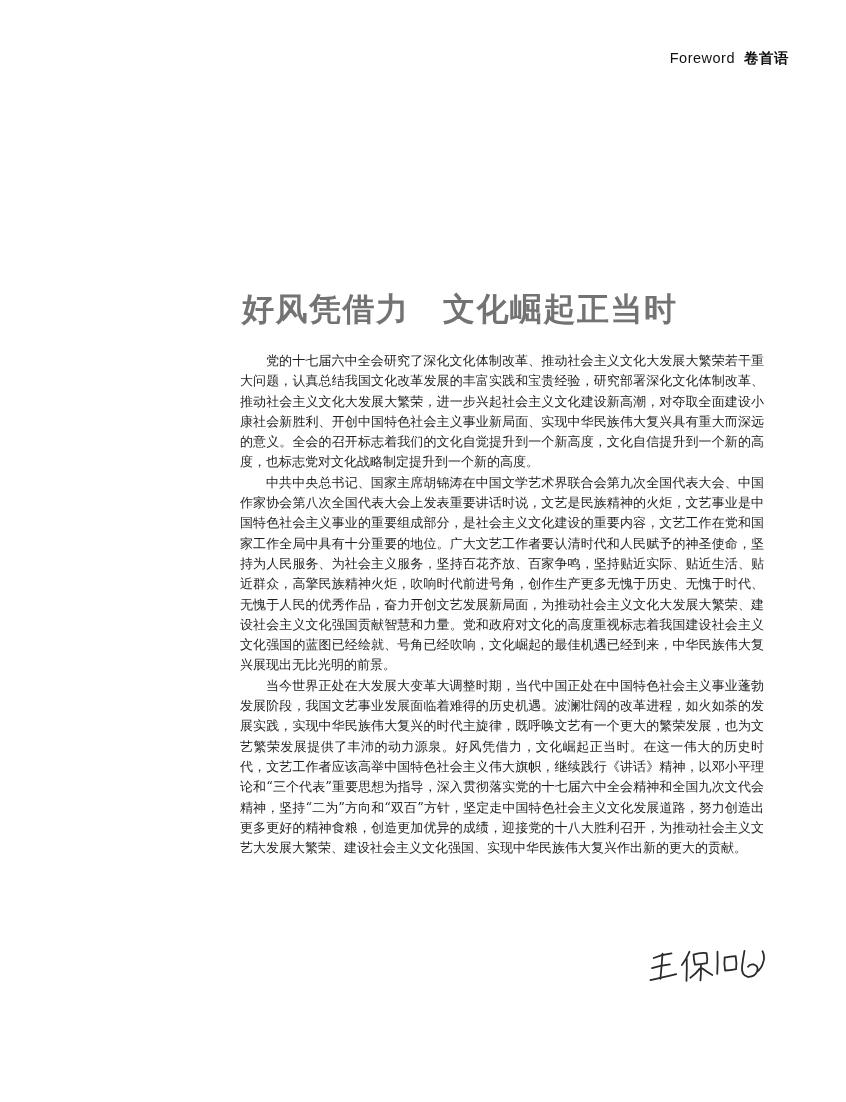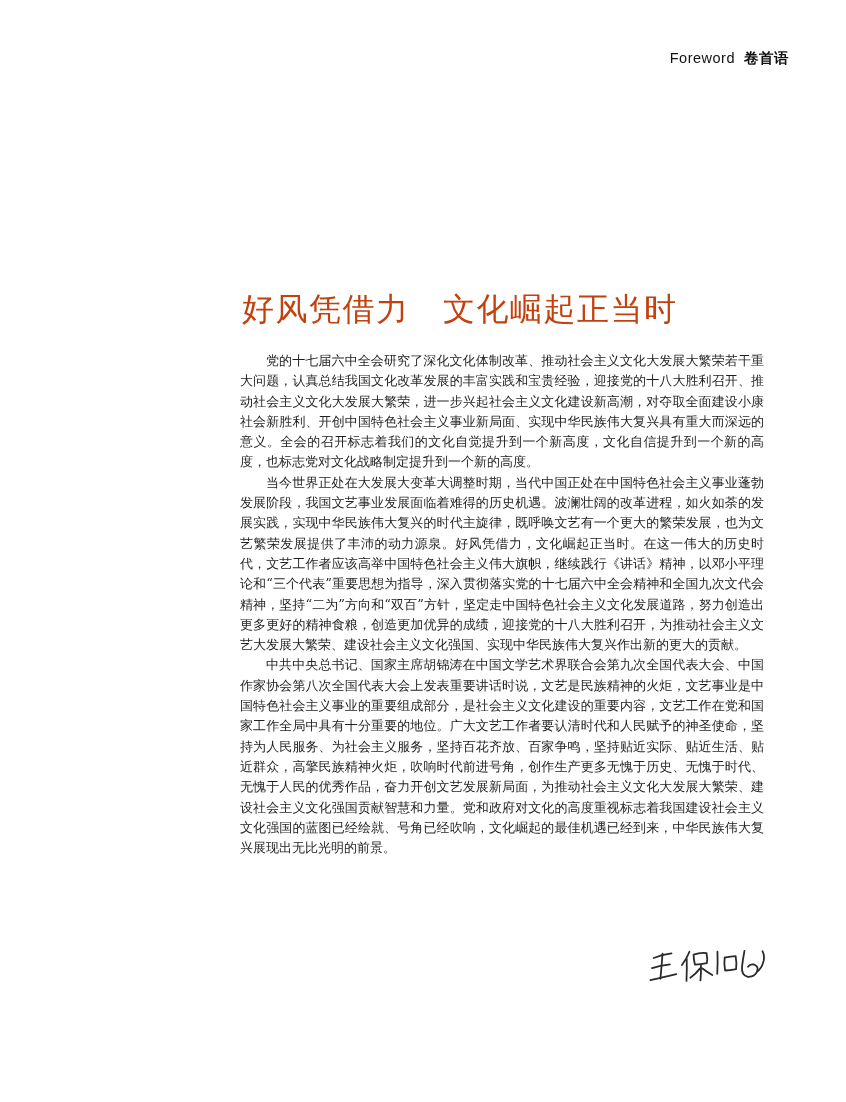--- a/index.html
+++ b/index.html
@@ -28,23 +28,23 @@
   }
   .page-header .en { font-weight: 500; }
   .page-header .zh { font-weight: 700; margin-left: 9px; }
   .article-title {
     position: absolute;
     left: 242px;
     top: 288px;
     margin: 0;
     font-family: "DejaVu Serif", "Liberation Serif", serif;
     font-size: 32px;
-    font-weight: 400;
+    font-weight: 700;
     letter-spacing: 1.5px;
-    color: #c2410c;
+    color: #737373;
     white-space: nowrap;
   }
   .article-body {
     position: absolute;
     left: 240px;
     top: 351px;
     width: 524px;
     font-size: 13px;
     line-height: 20.3px;
     text-align: justify;
@@ -70,23 +70,23 @@
 
 <div class="page">
 
   <div class="page-header">
     <span class="en">Foreword</span><span class="zh">卷首语</span>
   </div>
 
   <h1 class="article-title">好风凭借力　文化崛起正当时</h1>
 
   <div class="article-body">
-    <p>党的十七届六中全会研究了深化文化体制改革、推动社会主义文化大发展大繁荣若干重大问题，认真总结我国文化改革发展的丰富实践和宝贵经验，迎接党的十八大胜利召开、推动社会主义文化大发展大繁荣，进一步兴起社会主义文化建设新高潮，对夺取全面建设小康社会新胜利、开创中国特色社会主义事业新局面、实现中华民族伟大复兴具有重大而深远的意义。全会的召开标志着我们的文化自觉提升到一个新高度，文化自信提升到一个新的高度，也标志党对文化战略制定提升到一个新的高度。</p>
+    <p>党的十七届六中全会研究了深化文化体制改革、推动社会主义文化大发展大繁荣若干重大问题，认真总结我国文化改革发展的丰富实践和宝贵经验，研究部署深化文化体制改革、推动社会主义文化大发展大繁荣，进一步兴起社会主义文化建设新高潮，对夺取全面建设小康社会新胜利、开创中国特色社会主义事业新局面、实现中华民族伟大复兴具有重大而深远的意义。全会的召开标志着我们的文化自觉提升到一个新高度，文化自信提升到一个新的高度，也标志党对文化战略制定提升到一个新的高度。</p>
+    <p>中共中央总书记、国家主席胡锦涛在中国文学艺术界联合会第九次全国代表大会、中国作家协会第八次全国代表大会上发表重要讲话时说，文艺是民族精神的火炬，文艺事业是中国特色社会主义事业的重要组成部分，是社会主义文化建设的重要内容，文艺工作在党和国家工作全局中具有十分重要的地位。广大文艺工作者要认清时代和人民赋予的神圣使命，坚持为人民服务、为社会主义服务，坚持百花齐放、百家争鸣，坚持贴近实际、贴近生活、贴近群众，高擎民族精神火炬，吹响时代前进号角，创作生产更多无愧于历史、无愧于时代、无愧于人民的优秀作品，奋力开创文艺发展新局面，为推动社会主义文化大发展大繁荣、建设社会主义文化强国贡献智慧和力量。党和政府对文化的高度重视标志着我国建设社会主义文化强国的蓝图已经绘就、号角已经吹响，文化崛起的最佳机遇已经到来，中华民族伟大复兴展现出无比光明的前景。</p>
     <p>当今世界正处在大发展大变革大调整时期，当代中国正处在中国特色社会主义事业蓬勃发展阶段，我国文艺事业发展面临着难得的历史机遇。波澜壮阔的改革进程，如火如荼的发展实践，实现中华民族伟大复兴的时代主旋律，既呼唤文艺有一个更大的繁荣发展，也为文艺繁荣发展提供了丰沛的动力源泉。好风凭借力，文化崛起正当时。在这一伟大的历史时代，文艺工作者应该高举中国特色社会主义伟大旗帜，继续践行《讲话》精神，以邓小平理论和“三个代表”重要思想为指导，深入贯彻落实党的十七届六中全会精神和全国九次文代会精神，坚持“二为”方向和“双百”方针，坚定走中国特色社会主义文化发展道路，努力创造出更多更好的精神食粮，创造更加优异的成绩，迎接党的十八大胜利召开，为推动社会主义文艺大发展大繁荣、建设社会主义文化强国、实现中华民族伟大复兴作出新的更大的贡献。</p>
-    <p>中共中央总书记、国家主席胡锦涛在中国文学艺术界联合会第九次全国代表大会、中国作家协会第八次全国代表大会上发表重要讲话时说，文艺是民族精神的火炬，文艺事业是中国特色社会主义事业的重要组成部分，是社会主义文化建设的重要内容，文艺工作在党和国家工作全局中具有十分重要的地位。广大文艺工作者要认清时代和人民赋予的神圣使命，坚持为人民服务、为社会主义服务，坚持百花齐放、百家争鸣，坚持贴近实际、贴近生活、贴近群众，高擎民族精神火炬，吹响时代前进号角，创作生产更多无愧于历史、无愧于时代、无愧于人民的优秀作品，奋力开创文艺发展新局面，为推动社会主义文化大发展大繁荣、建设社会主义文化强国贡献智慧和力量。党和政府对文化的高度重视标志着我国建设社会主义文化强国的蓝图已经绘就、号角已经吹响，文化崛起的最佳机遇已经到来，中华民族伟大复兴展现出无比光明的前景。</p>
   </div>
 
   <div class="signature" role="img" aria-label="王保旭">
     <svg viewBox="0 0 132 54" xmlns="http://www.w3.org/2000/svg" fill="none" stroke="#2a2a2a" stroke-width="1.8" stroke-linecap="round" stroke-linejoin="round">
 
       <path d="M9 16 Q17 13 27 12"></path>
       <path d="M7 26 Q15 24 25 23"></path>
       <path d="M18 12 Q17 22 15 37"></path>
       <path d="M5 38 Q16 36 31 33"></path>
 

